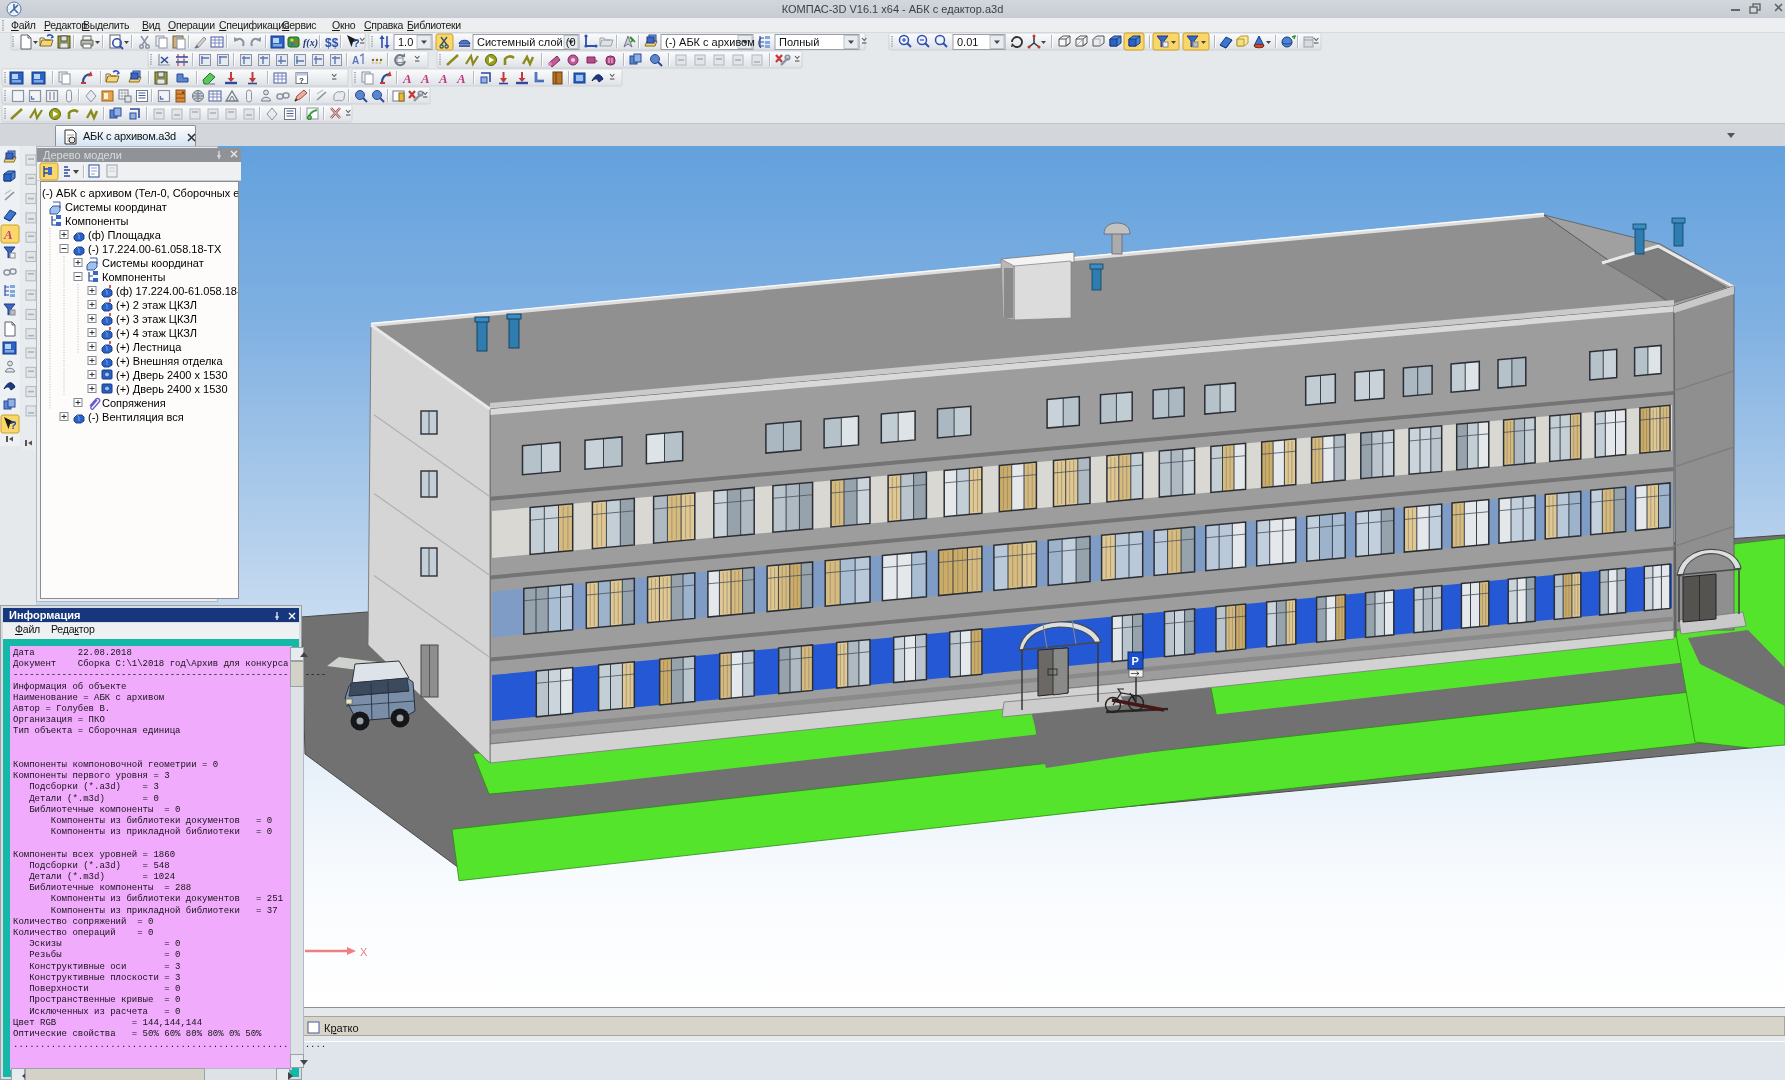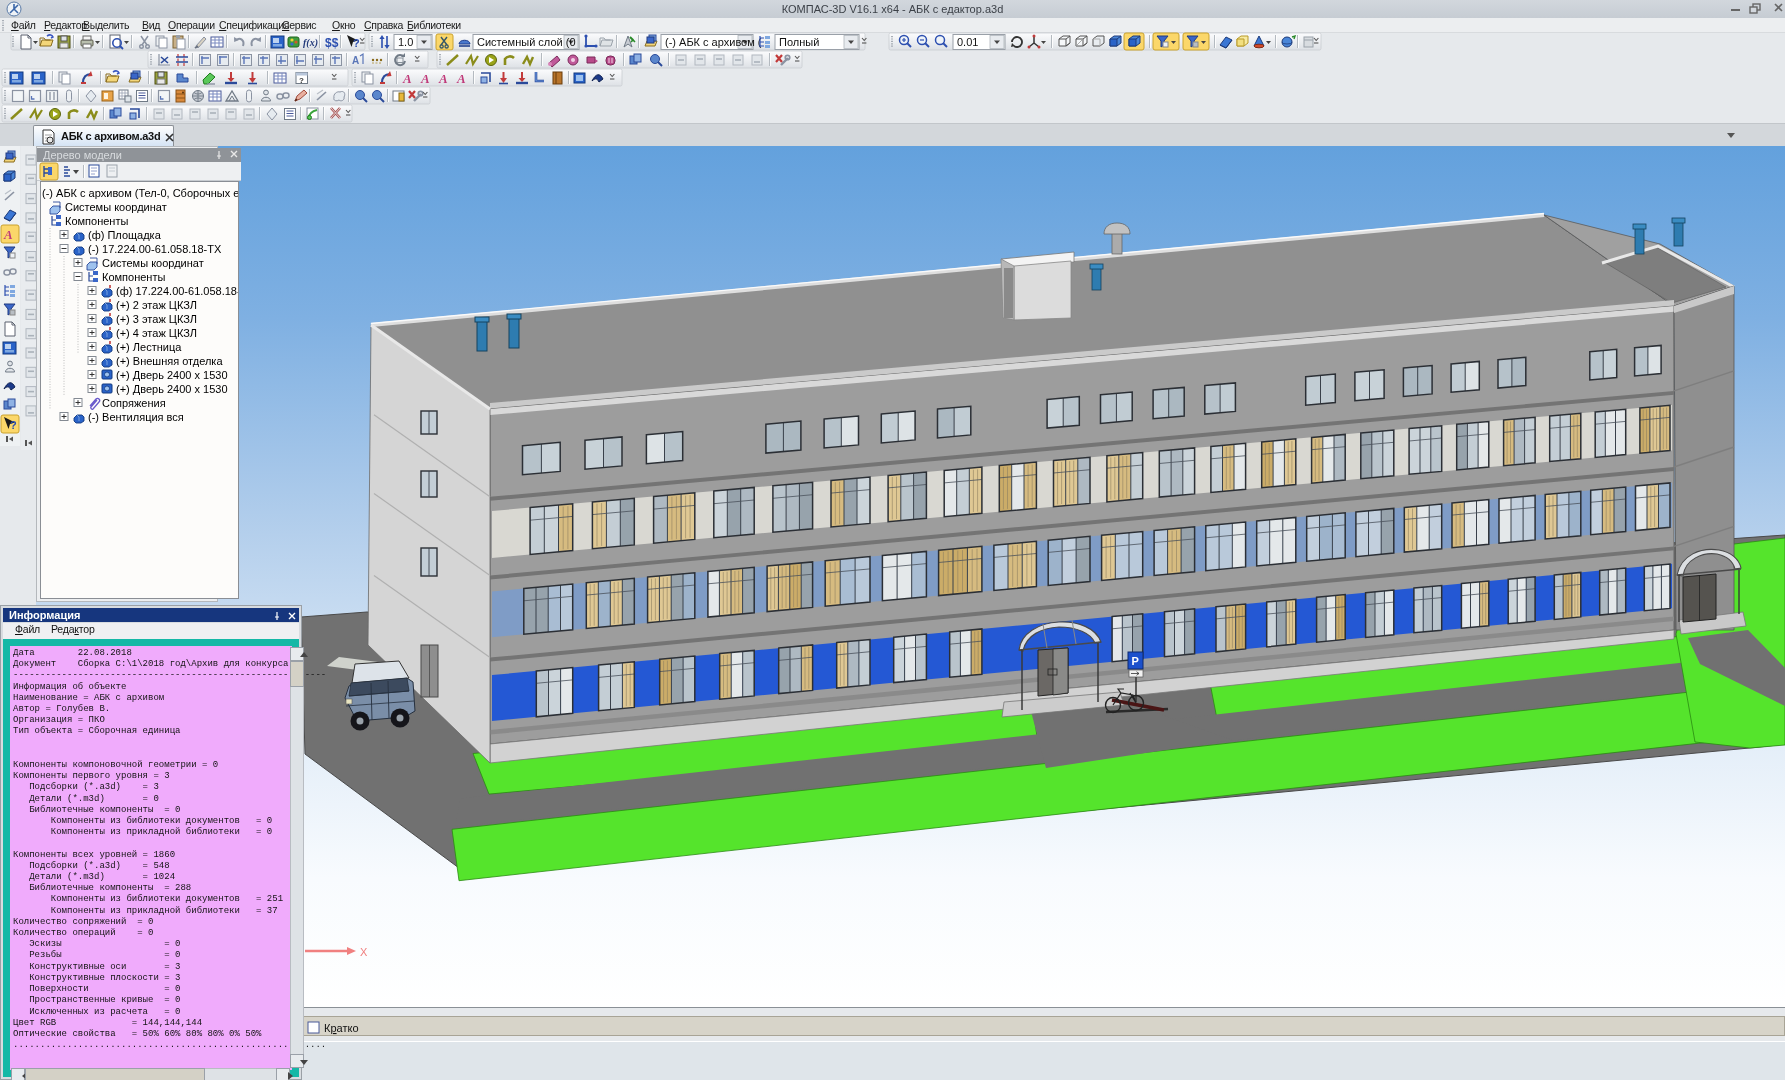--- a/index.html
+++ b/index.html
@@ -2,21 +2,21 @@
 <html><head><meta charset="utf-8"><style>
 *{margin:0;padding:0;box-sizing:border-box}
 html,body{width:1785px;height:1080px;overflow:hidden;font-family:"Liberation Sans",sans-serif}
 #root{position:absolute;left:0;top:0;width:1785px;height:1080px;background:#e6e9ec}
 .abs{position:absolute}
 #titlebar{left:0;top:0;width:1785px;height:18px;background:linear-gradient(#d2d7dd,#c6ccd3);}
 #titletx{width:100%;text-align:center;font-size:11px;color:#3c4148;line-height:18px}
 #menubar{left:0;top:18px;width:1785px;height:15px;background:#eceef0;font-size:10.5px;letter-spacing:-0.3px;color:#1a1a1a;border-bottom:1px solid #d8dbde}
 .mi{position:absolute;top:1px}
 #tabrow{left:0;top:123px;width:1785px;height:23px;background:#d3d7db;border-top:1px solid #c2c6ca}
-#tab{position:absolute;left:33px;top:1px;width:141px;height:24px;background:linear-gradient(#fefefe,#cfe0f3);border:1px solid #8b9096;border-bottom:none;border-radius:2px 2px 0 0;font-size:11px;font-weight:bold;color:#111}
+#tab{position:absolute;left:55px;top:1px;width:141px;height:24px;background:linear-gradient(#fefefe,#cfe0f3);border:1px solid #8b9096;border-bottom:none;border-radius:2px 2px 0 0;font-size:11px;font-weight:normal;color:#111}
 #viewport{left:36px;top:146px;width:1749px;height:861px;border-top:1px solid #848a90;border-left:1px solid #848a90}
 #ldock{left:0;top:146px;width:36px;height:861px;background:#e6e9ec}
 #treepanel{left:36px;top:146px;width:182px;height:456px;background:#eceef0;border:1px solid #b4b8bc}
 #treetitle{left:0;top:1px;width:204px;height:14px;background:#8f9398;color:#d8dbde;font-size:11px;padding-left:6px;line-height:14px}
 #treebar{left:0;top:15px;width:204px;height:19px;background:#eef0f2;border-bottom:1px solid #c8ccd0}
 #treebody{left:3px;top:34px;width:199px;height:418px;background:#fdfcfa;border:1px solid #8a8e94;overflow:hidden}
 #infowin{left:0;top:605px;width:302px;height:475px;background:#d8dce0;border:1px solid #9aa0a6;z-index:8}
 #infotitle{left:2px;top:2px;width:296px;height:14px;background:#16367e;color:#fff;font-size:11px;font-weight:bold;padding-left:6px;line-height:15px}
 #infomenu{left:2px;top:17px;width:296px;height:16px;background:#eff0f2;font-size:10.5px;color:#111;letter-spacing:-0.2px}
 #infobody{left:2px;top:33px;width:296px;height:438px;background:#f0abfc;border:7px solid #14b8a6}

